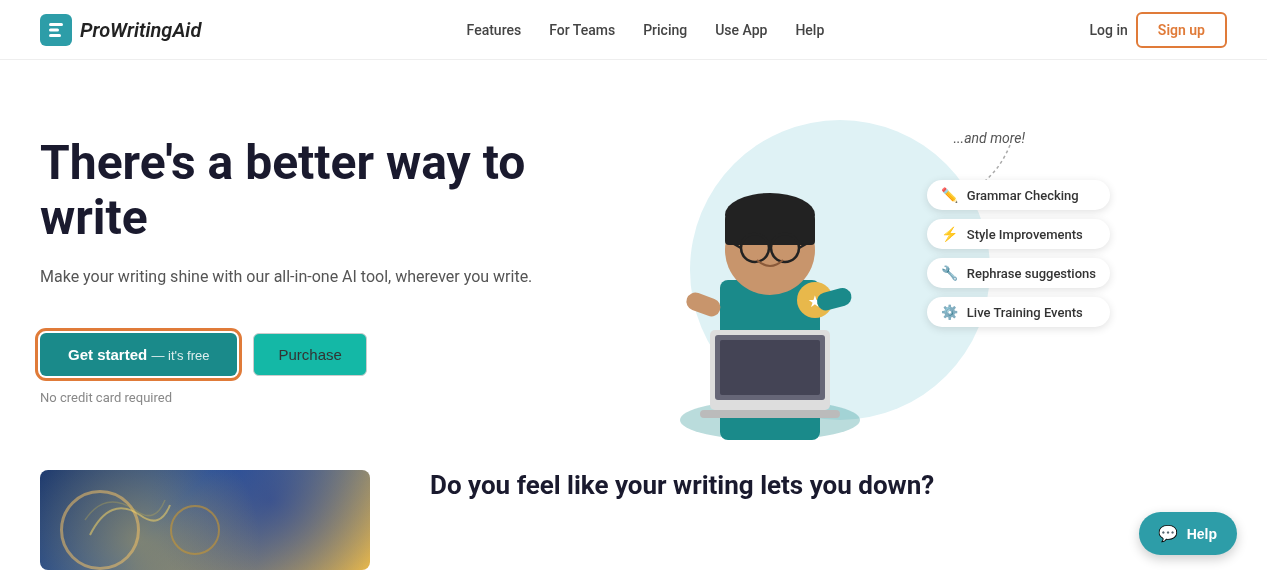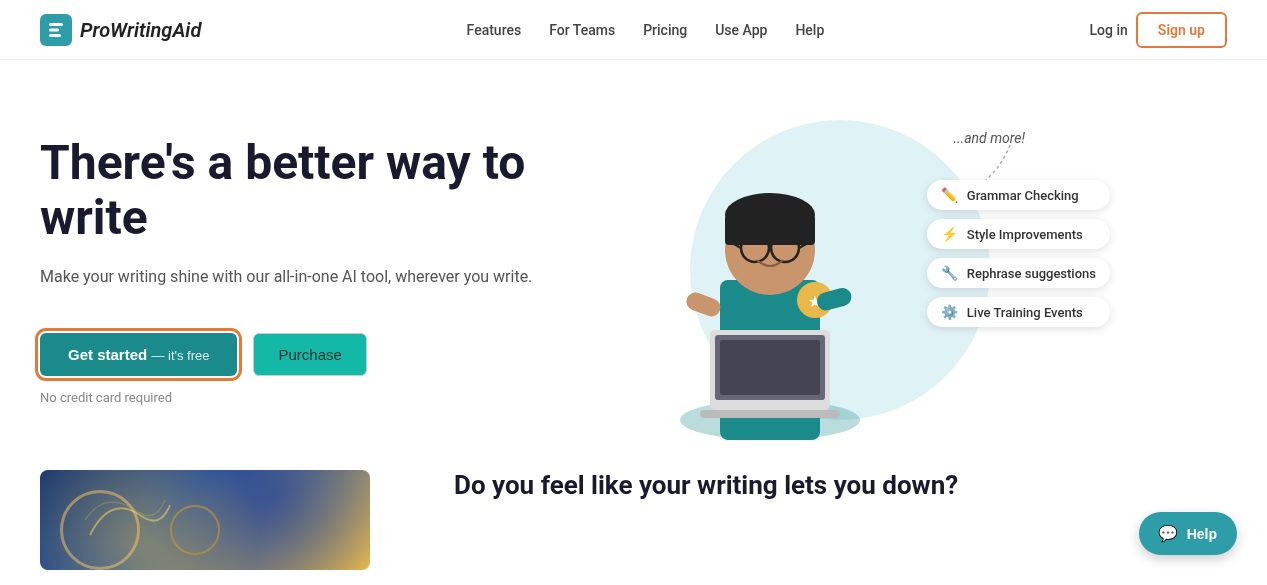--- a/index.html
+++ b/index.html
@@ -172,21 +172,21 @@
       right: 60px;
       font-size: 14px;
       color: #555;
       font-style: italic;
     }
 
     
     .bottom-section {
       display: flex;
       padding: 30px 40px 0;
-      gap: 84px;
+      gap: 60px;
       align-items: flex-start;
     }
     .bottom-image {
       width: 330px;
       height: 100px;
       background: linear-gradient(135deg, #1e3a6e 0%, #2855a0 40%, #e8b84b 100%);
       border-radius: 8px;
       overflow: hidden;
       flex-shrink: 0;
       position: relative;

